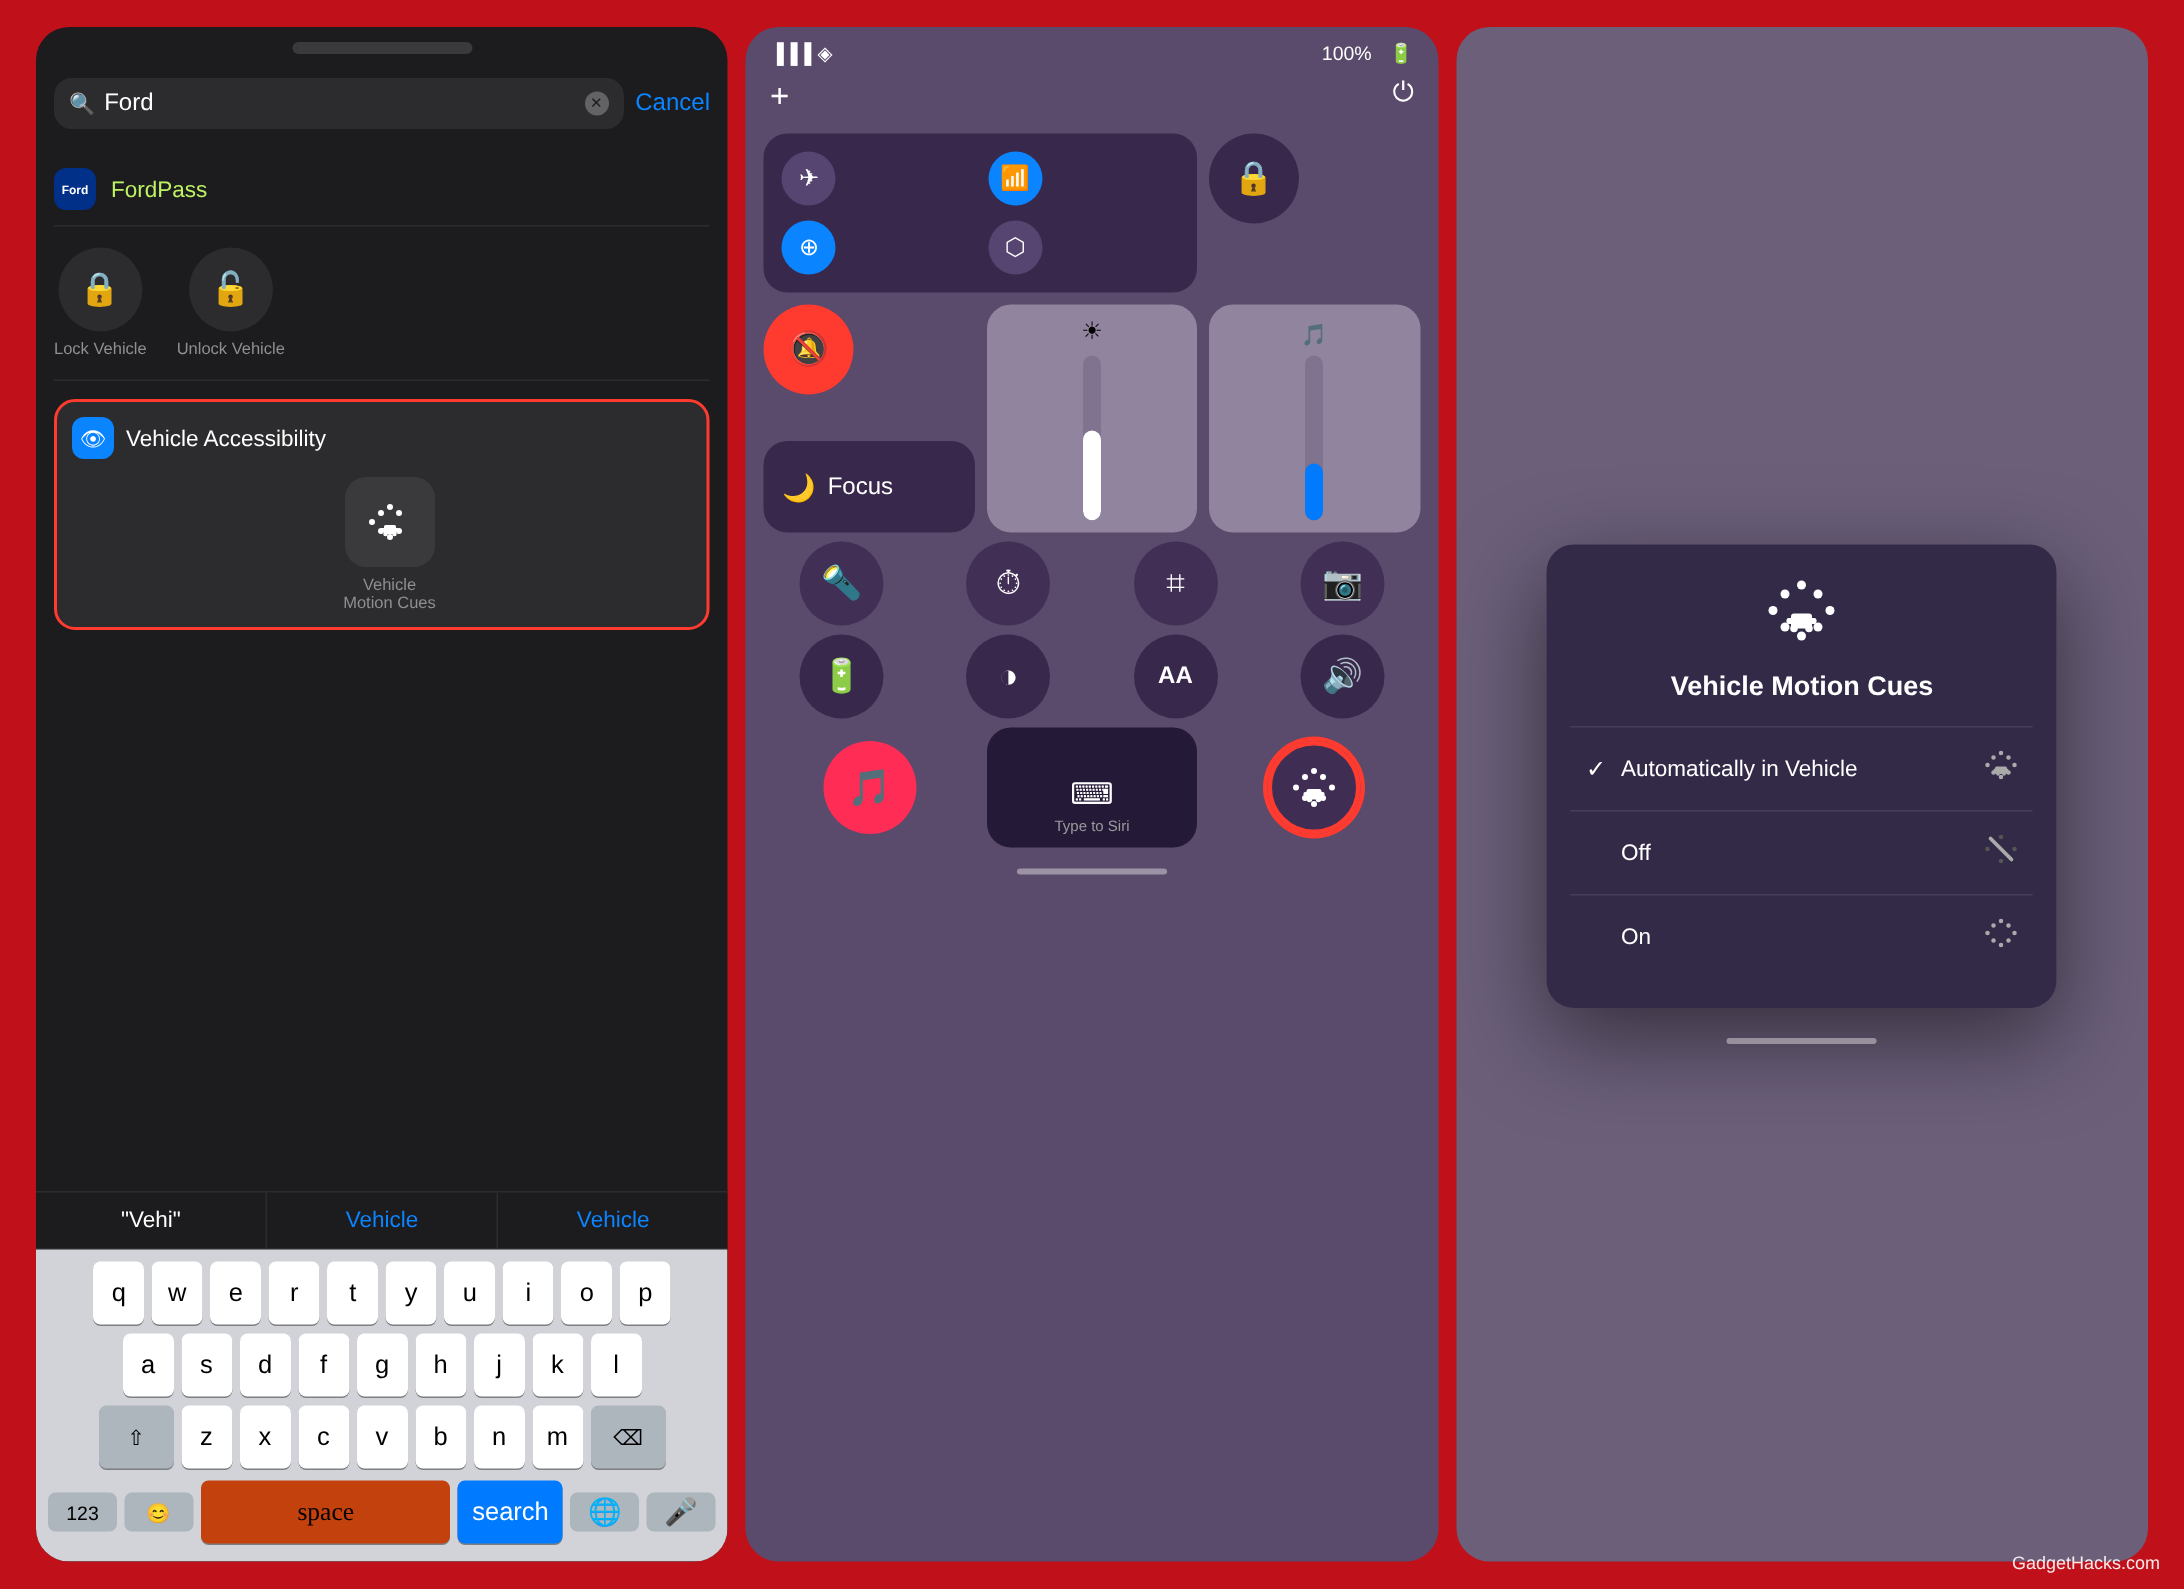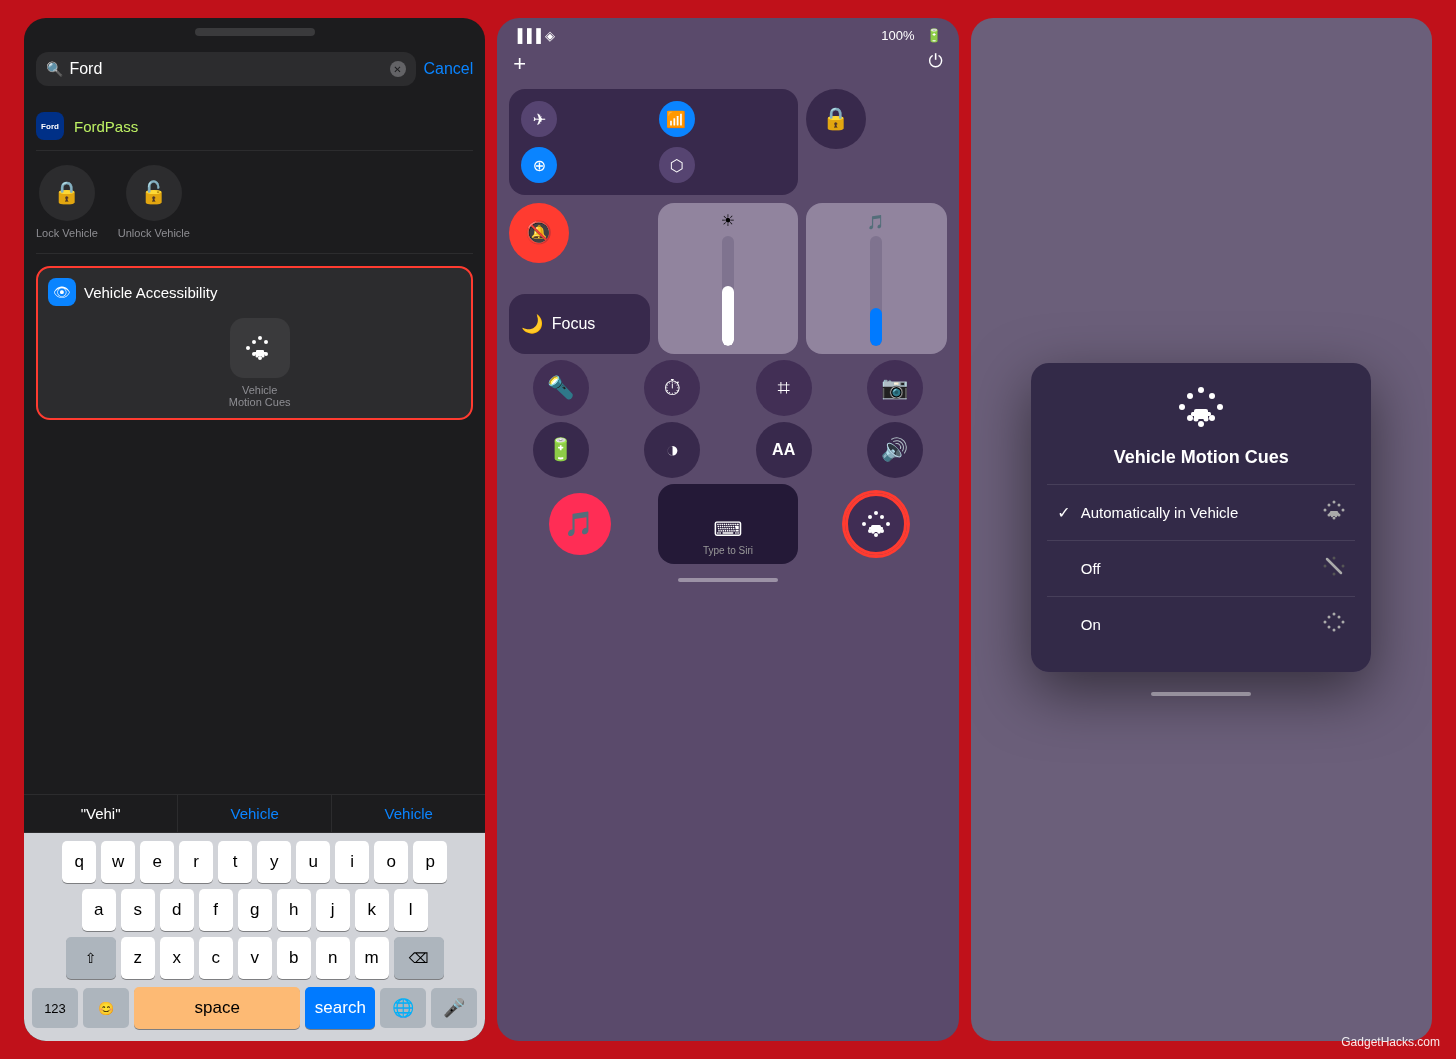--- a/index.html
+++ b/index.html
@@ -258,21 +258,21 @@
     .bottom-bar {
       display: flex;
       align-items: center;
       gap: 5px;
       padding: 2px 4px 8px;
     }
     .bottom-key {
       background: #adb5bd;
       border-radius: 5px;
       min-width: 42px;
-      height: 40px;
+      height: 26px;
       display: flex;
       align-items: center;
       justify-content: center;
       font-size: 13px;
       color: #000;
       cursor: pointer;
     }
 
     
     .status-bar {
@@ -476,21 +476,21 @@
         <div class="key">c</div>
         <div class="key">v</div>
         <div class="key">b</div>
         <div class="key">n</div>
         <div class="key">m</div>
         <div class="key dark wide">⌫</div>
       </div>
       <div class="bottom-bar">
         <div class="bottom-key" style="min-width:46px;font-size:13px;">123</div>
         <div class="bottom-key" style="min-width:46px;">😊</div>
-        <div class="key space-key" style="background:#fdba74;flex:1;">space</div>
+        <div class="key space-key" style="background:#c2410c;flex:1;font-family:Liberation Serif, serif;">space</div>
         <div class="key blue">search</div>
         <div class="bottom-key" style="min-width:46px;font-size:18px;">🌐</div>
         <div class="bottom-key" style="min-width:46px;font-size:18px;">🎤</div>
       </div>
     </div>
   </div>
 
   <div class="panel panel-2">
     <div class="status-bar">
       <div class="status-left">

